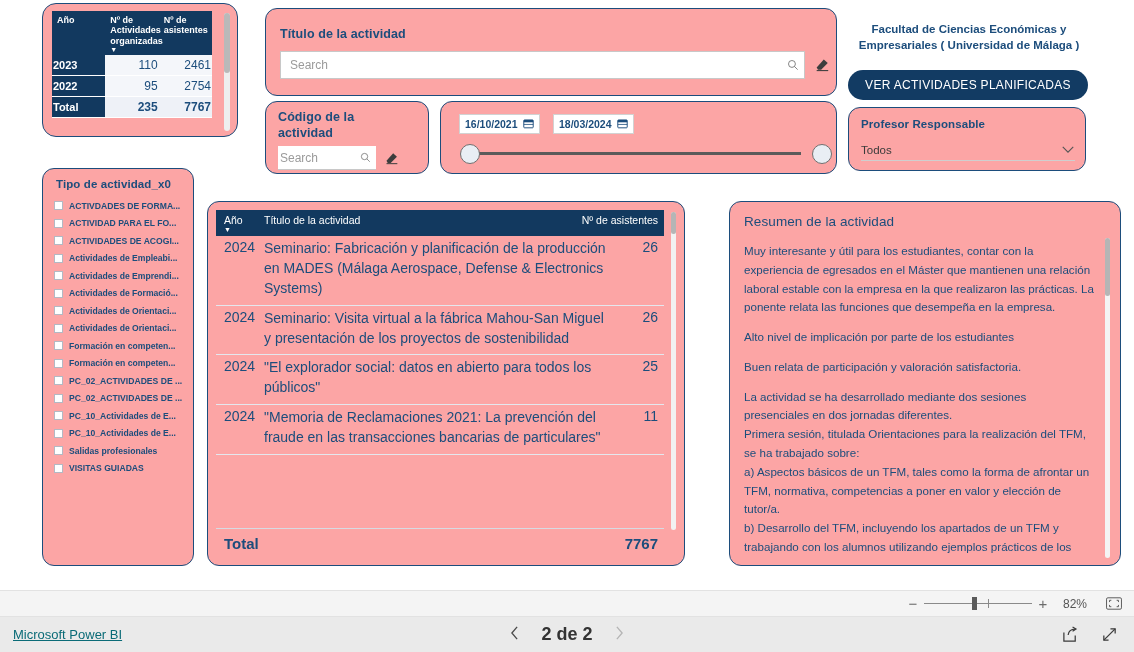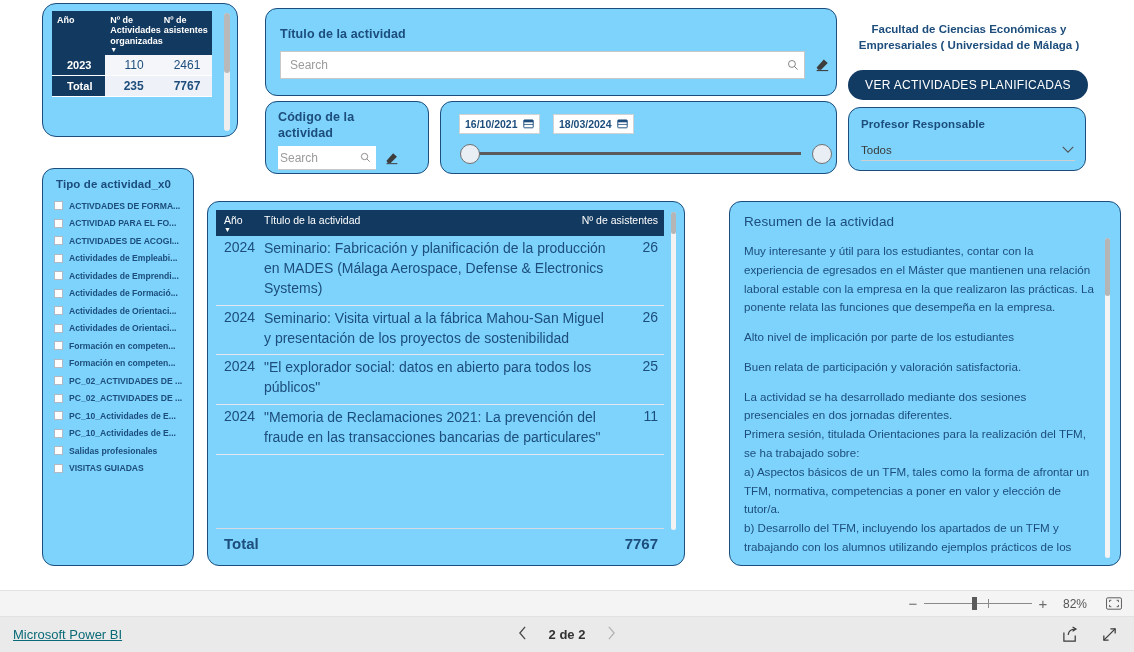--- a/index.html
+++ b/index.html
@@ -12,42 +12,42 @@
   .canvas {
     position: relative;
     width: 1134px;
     height: 590px;
     background: #ffffff;
   }
 
   
   .card {
     position: absolute;
-    background: #7dd3fc;
+    background: #fca5a5;
     border: 1px solid #1c4d7c;
     border-radius: 12px;
   }
   .card-title {
     color: #1c4d7c;
     font-weight: bold;
     font-size: 12.5px;
     letter-spacing: .1px;
   }
 
   
   #matrix-card { left: 42px; top: 3px; width: 196px; height: 134px; border-radius: 14px; overflow: hidden;}
   .matrix-wrap { position:absolute; left:9px; top:7px; width:170px; height:120px; overflow:hidden; }
   table.matrix { border-collapse: collapse; width: 160px; table-layout: fixed; }
   table.matrix th {
     background: #12395f; color:#fff; font-size: 9px; font-weight: bold;
     text-align: left; vertical-align: top; padding: 4px 4px 3px 5px; line-height: 1.15;
   }
   table.matrix th.num { text-align: left; }
   table.matrix td {
-    font-size: 12px; color: #1c4d7c; padding: 3px 15px; text-align: right;
+    font-size: 12px; color: #1c4d7c; padding: 3px 1px; text-align: right;
     background: #f4f6fa; border-bottom: 1px solid #ffffff;
   }
   table.matrix td.yr {
     background:#12395f; color:#fff; font-weight:bold; font-size:11px; text-align:left;
   }
   table.matrix tr.total td { font-weight: bold; background:#eef1f7; }
   table.matrix tr.total td.yr { background:#12395f; }
   .sort-caret { font-size:7px; display:block; line-height:5px; margin-top:1px;}
   .mini-scroll {
     position:absolute; right:7px; top:9px; width:6px; height:60px;
@@ -197,21 +197,21 @@
   }
   #pbi-link {
     margin-left:13px; font-size:13px; color:#0a6b77; text-decoration:underline; cursor:pointer;
   }
   .pager {
     position:absolute; left:0; right:0; margin:0 auto; width:200px;
     display:flex; align-items:center; justify-content:center; gap:22px;
   }
   .pg-arrow { font-size:15px; color:#4a4a4a; cursor:pointer; }
   .pg-arrow.dim { color:#b4b4b4; }
-  .pg-label { font-size:13px; font-weight:bold; color:#333; }
+  .pg-label { font-size:18px; font-weight:bold; color:#333; }
   .status-right { margin-left:auto; display:flex; align-items:center; gap:22px; padding-right:16px; }
   .sb-icon { color:#3a3a3a; display:flex; align-items:center; cursor:pointer;}
 </style>
 </head>
 <body>
 
 <div class="canvas">
 
   <div class="card" id="matrix-card">
     <div class="matrix-wrap">
@@ -232,20 +232,25 @@
               <span>asistentes</span>
             </th>
           </tr>
         </thead>
         <tbody>
           <tr>
             <td class="yr">2023</td>
             <td>110</td>
             <td>2461</td>
           </tr>
+          <tr>
+            <td class="yr">2022</td>
+            <td>95</td>
+            <td>2754</td>
+          </tr>
           <tr class="total">
             <td class="yr">Total</td>
             <td>235</td>
             <td>7767</td>
           </tr>
         </tbody>
       </table>
     </div>
     <div class="mini-scroll-track"></div>
     <div class="mini-scroll"></div>

